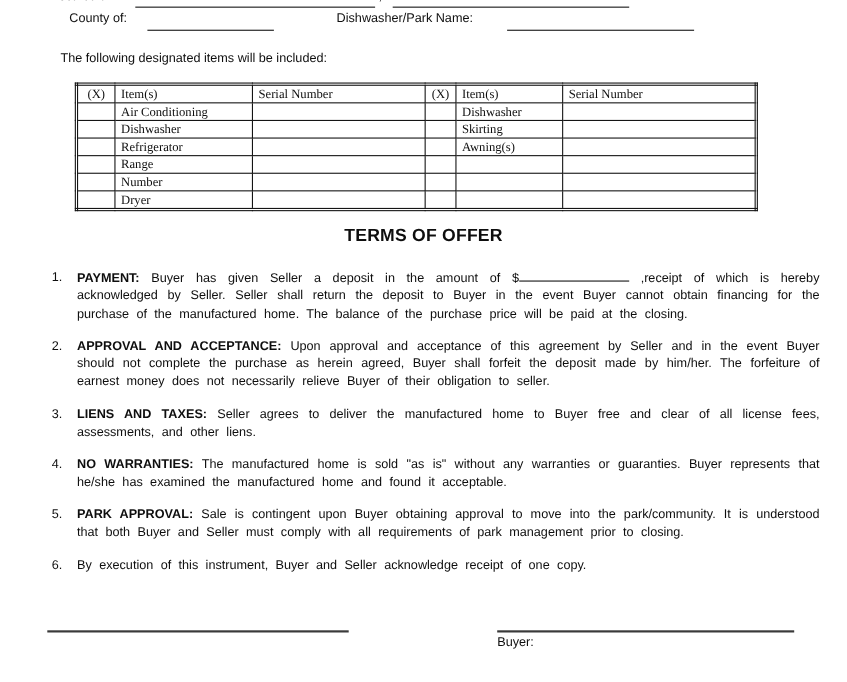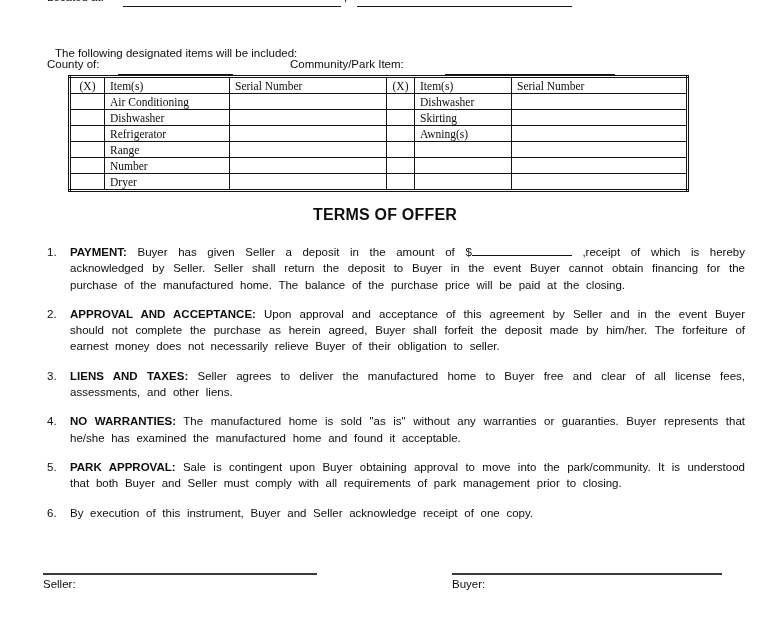--- a/index.html
+++ b/index.html
@@ -10,21 +10,21 @@
   }
   .blank { border-bottom:1px solid #151515; }
 
   
   #row1 { position:absolute; left:47px; top:-9px; height:16px; width:700px; }
   #row1 .lbl   { position:absolute; left:0; top:0; }
   #row1 .b1    { position:absolute; left:76px;  top:0; width:218px; height:15px; }
   #row1 .comma { position:absolute; left:297px; top:0; }
   #row1 .b2    { position:absolute; left:310px; top:0; width:215px; height:15px; }
 
-  #row2 { position:absolute; left:47px; top:11px; height:17px; width:700px;margin-top:47px; }
+  #row2 { position:absolute; left:63px; top:11px; height:17px; width:700px; }
   #row2 .lbl1 { position:absolute; left:0; top:0; }
   #row2 .b1   { position:absolute; left:71px;  top:0; width:115px; height:16px; }
   #row2 .lbl2 { position:absolute; left:243px; top:0; }
   #row2 .b2   { position:absolute; left:398px; top:0; width:170px; height:16px; }
 
   #intro { position:absolute; left:55px; top:47px;text-align:right; }
 
   
   #items-table {
     position:absolute; left:68px; top:75px;
@@ -63,21 +63,21 @@
   <div id="row1">
     <span class="lbl">Located at:</span>
     <span class="blank b1"></span>
     <span class="comma">,</span>
     <span class="blank b2"></span>
   </div>
 
   <div id="row2">
     <span class="lbl1">County of:</span>
     <span class="blank b1"></span>
-    <span class="lbl2">Community/Park Item:</span>
+    <span class="lbl2">Dishwasher/Park Name:</span>
     <span class="blank b2"></span>
   </div>
 
   <div id="intro">The following designated items will be included:</div>
 
   <table id="items-table">
     <colgroup>
       <col style="width:35px">
         <col style="width:125px">
         <col style="width:157px">
@@ -183,21 +183,20 @@
 
     <div class="term">
       <span class="num">6.</span>
       <span>By execution of this instrument, Buyer and Seller acknowledge receipt of one copy.</span>
     </div>
 
   </div>
 
   <div class="sig" id="sig-seller">
     <div class="line"></div>
-    <div class="lab">Seller:</div>
   </div>
 
   <div class="sig" id="sig-buyer">
     <div class="line"></div>
     <div class="lab">Buyer:</div>
   </div>
 
 </div>
 
 </body></html>

